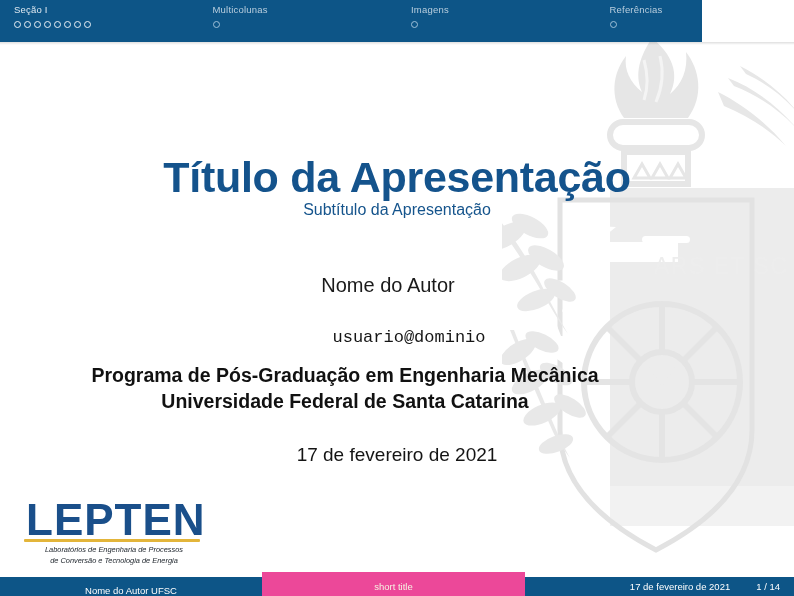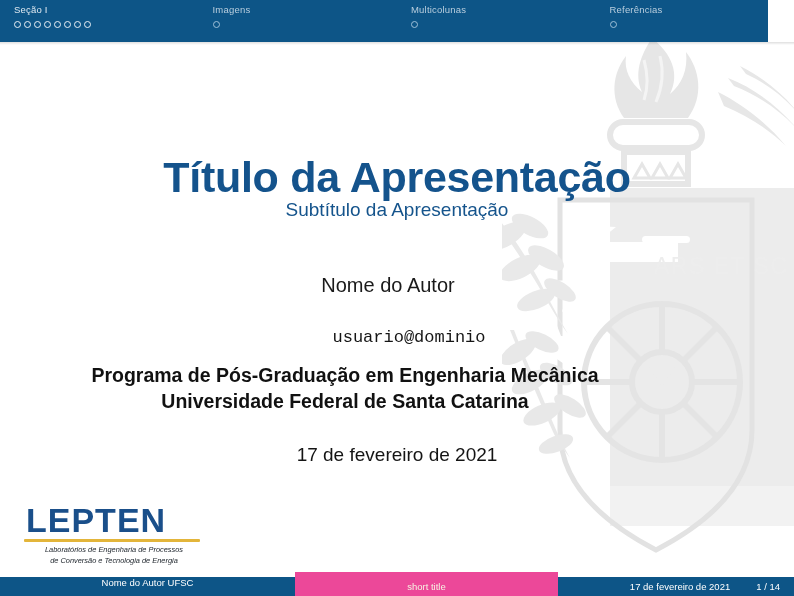--- a/index.html
+++ b/index.html
@@ -14,21 +14,21 @@
   .watermark{
     position:absolute;right:-8px;top:30px;
     width:300px;height:540px;
     opacity:1;
     pointer-events:none;
     z-index:0;
   }
 
   
   .navbar{
-    position:absolute;left:0;top:0;width:768px;height:42px;
+    position:absolute;left:0;top:0;width:702px;height:42px;
     background:#0d5587;
     z-index:5;
   }
   .nav-sections{
     display:flex;width:794px;height:42px;
   }
   .nav-sec{
     flex:1 1 0;
     padding:4px 0 0 14px;
     box-sizing:border-box;
@@ -62,21 +62,21 @@
     text-align:center;
   }
   .title{
     position:absolute;left:0;top:110px;width:794px;
     font-size:43px;font-weight:bold;color:#14538c;
     letter-spacing:-.3px;
     line-height:50px;
   }
   .subtitle{
     position:absolute;left:0;top:155px;width:794px;
-    font-size:19px;color:#15548c;
+    font-size:16px;color:#15548c;
     line-height:26px;
   }
   .author{
     position:absolute;left:0;top:230px;width:776px;
     font-size:20px;color:#1a1a1a;
     line-height:26px;
   }
   .email{
     position:absolute;left:12px;top:285px;width:794px;
     font-family:"Liberation Mono", monospace;
@@ -95,21 +95,21 @@
   }
 
   
   .logo{
     position:absolute;left:24px;bottom:30px;
     width:180px;
     z-index:4;
   }
   .logo-word{
     display:block;
-    font-size:34px;font-weight:bold;color:#1a4f8a;
+    font-size:44px;font-weight:bold;color:#1a4f8a;
     letter-spacing:1px;
     line-height:36px;
     padding-left:2px;
   }
   .logo-rule{
     display:block;width:176px;height:3px;
     background:#e3b53a;
     margin:1px 0 3px 0;
     border-radius:1px;
   }
@@ -126,22 +126,22 @@
   
   .footer{
     position:absolute;left:0;bottom:0;width:794px;height:19px;
     display:flex;
     z-index:6;
     font-size:9.5px;
     color:#ffffff;
     align-items:center;
   }
   .f-left{
-    width:295px;height:19px;background:#0d5587;
-    display:flex;align-items:flex-start;justify-content:center;
+    width:262px;height:19px;background:#0d5587;
+    display:flex;align-items:flex-end;justify-content:center;
   }
   .f-mid{
     width:263px;height:30px;background:#ec4899;
     display:flex;align-items:center;justify-content:center;
     color:#f6f2e2;
   }
   .f-right{
     flex:1;height:19px;background:#0d5587;
     display:flex;align-items:center;justify-content:flex-end;
     padding-right:14px;box-sizing:border-box;
@@ -250,28 +250,28 @@
           <span class="dot"></span>
           <span class="dot"></span>
           <span class="dot"></span>
           <span class="dot"></span>
           <span class="dot"></span>
           <span class="dot"></span>
         </div>
       </div>
 
       <div class="nav-sec">
-        <div class="nav-sec-label">Imagens</div>
+        <div class="nav-sec-label">Multicolunas</div>
         <div class="nav-dots">
           <span class="dot"></span>
         </div>
       </div>
 
       <div class="nav-sec">
-        <div class="nav-sec-label">Multicolunas</div>
+        <div class="nav-sec-label">Imagens</div>
         <div class="nav-dots">
           <span class="dot"></span>
         </div>
       </div>
 
       <div class="nav-sec">
         <div class="nav-sec-label">Referências</div>
         <div class="nav-dots">
           <span class="dot"></span>
         </div>

